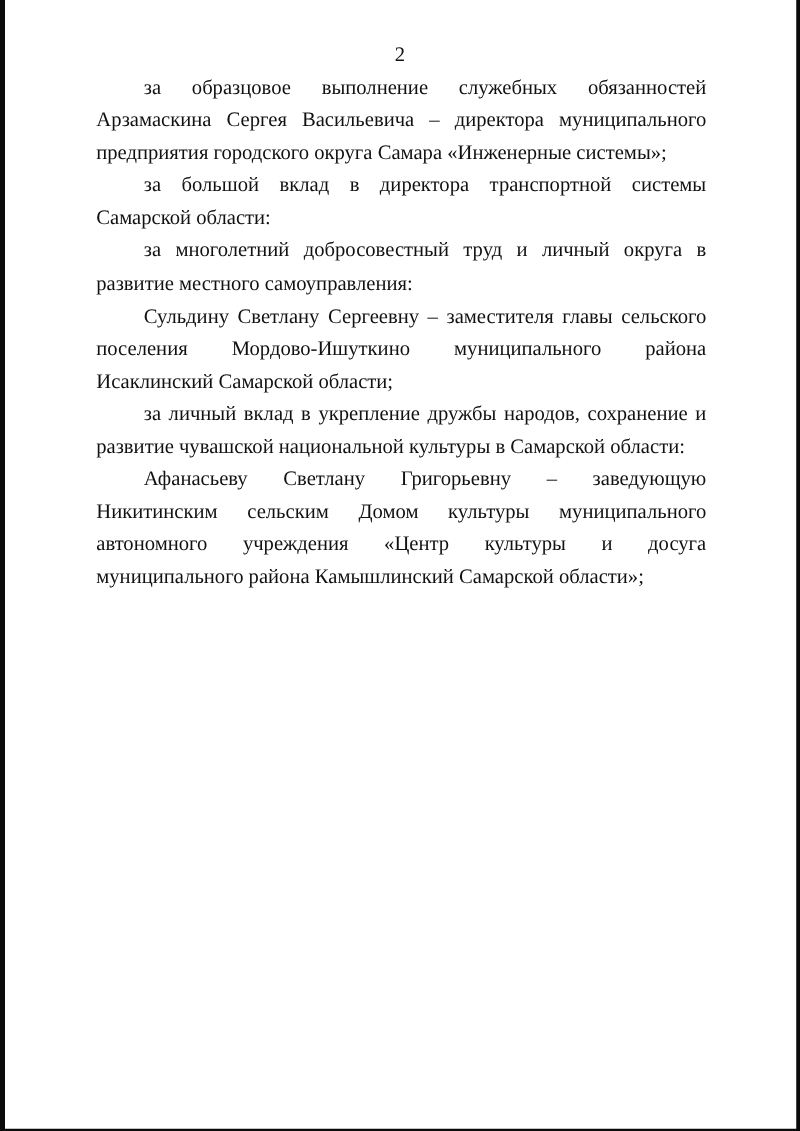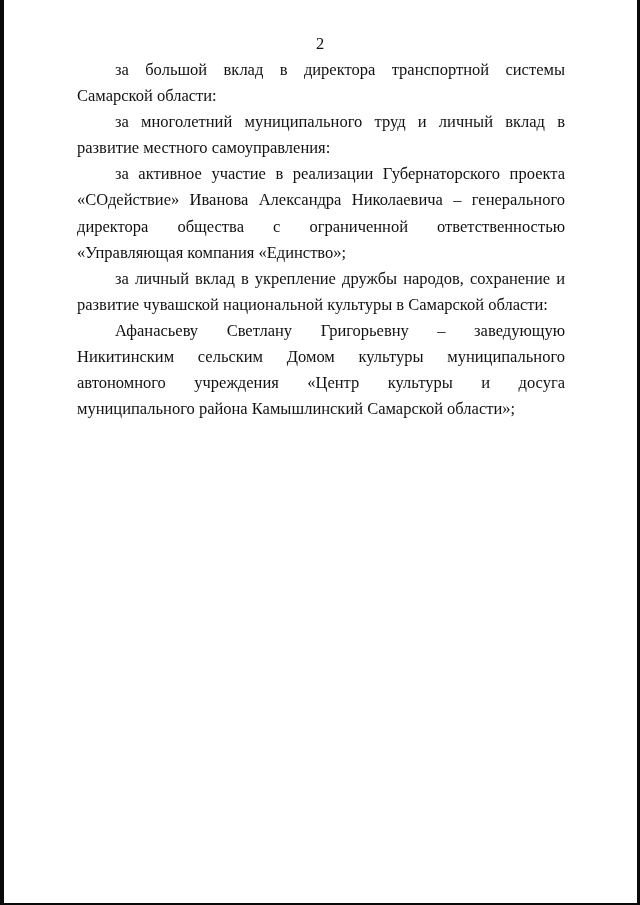--- a/index.html
+++ b/index.html
@@ -26,18 +26,19 @@
 </head>
 <body>
 
 <div class="border-left"></div>
 <div class="border-right"></div>
 <div class="border-bottom"></div>
 
 <div class="page-number">2</div>
 
 <div class="content">
+  <p class="para">за образцовое выполнение служебных обязанностей Арзамаскина Сергея Васильевича – директора муниципального предприятия городского округа Самара «Инженерные системы»;</p>
   <p class="para">за большой вклад в директора транспортной системы Самарской области:</p>
-  <p class="para">за многолетний муниципального труд и личный вклад в развитие местного самоуправления:</p>
-  <p class="para">за активное участие в реализации Губернаторского проекта «СОдействие» Иванова Александра Николаевича – генерального директора общества с ограниченной ответственностью «Управляющая компания «Единство»;</p>
+  <p class="para">за многолетний добросовестный труд и личный округа в развитие местного самоуправления:</p>
+  <p class="para">Сульдину Светлану Сергеевну – заместителя главы сельского поселения Мордово-Ишуткино муниципального района Исаклинский Самарской области;</p>
   <p class="para">за личный вклад в укрепление дружбы народов, сохранение и развитие чувашской национальной культуры в Самарской области:</p>
   <p class="para">Афанасьеву Светлану Григорьевну – заведующую Никитинским сельским Домом культуры муниципального автономного учреждения «Центр культуры и досуга муниципального района Камышлинский Самарской области»;</p>
 </div>
 
 </body></html>

